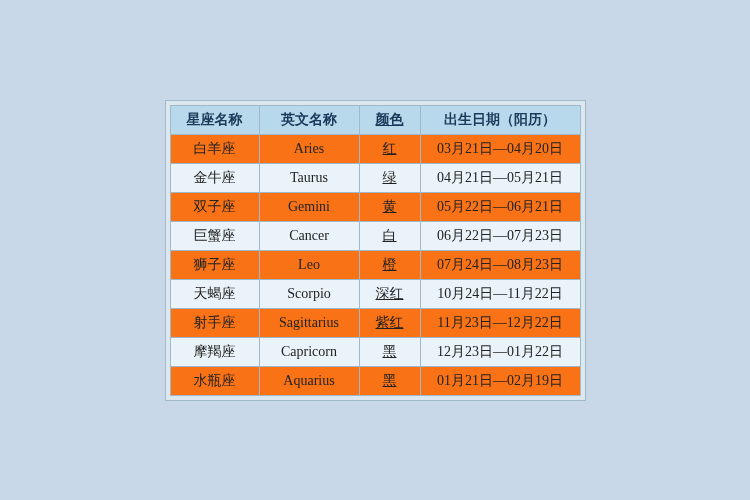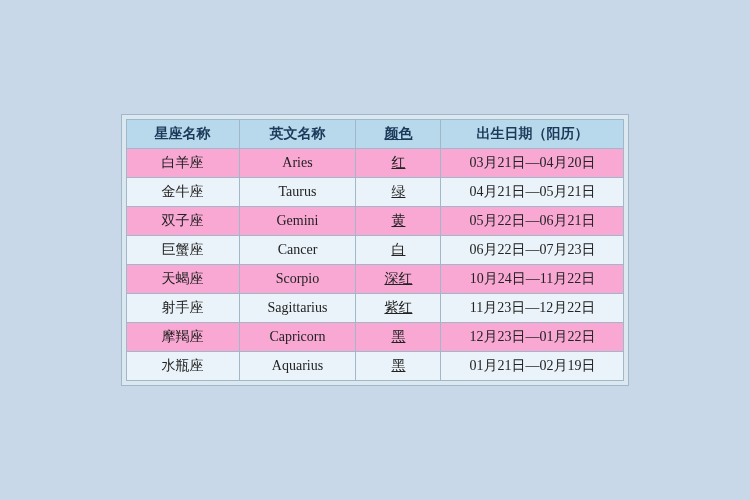--- a/index.html
+++ b/index.html
@@ -24,36 +24,36 @@
       padding: 4px;
     }
 
     table {
       border-collapse: collapse;
       background-color: #f0f6fa;
     }
 
     th, td {
       border: 1px solid #a0b8c8;
-      padding: 5px 28px;
+      padding: 5px 16px;
       text-align: center;
       font-size: 14px;
       color: #222;
       white-space: nowrap;
     }
 
     thead tr th {
       background-color: #b8d8ec;
       font-weight: bold;
       font-size: 14px;
       color: #1a3a5a;
     }
 
     tbody tr {
-      background-color: #f9a8d4;
+      background-color: #f97316;
     }
 
     tbody tr:nth-child(even) {
       background-color: #eaf3f9;
     }
 
     .col-cn { min-width: 70px; }
     .col-en { min-width: 100px; }
     .col-color { min-width: 50px; text-decoration: underline; }
     .col-date { min-width: 160px; }
@@ -90,20 +90,26 @@
           <td class="col-color">黄</td>
           <td class="col-date">05月22日—06月21日</td>
         </tr>
         <tr>
           <td class="col-cn">巨蟹座</td>
           <td class="col-en">Cancer</td>
           <td class="col-color">白</td>
           <td class="col-date">06月22日—07月23日</td>
         </tr>
         <tr>
+          <td class="col-cn">狮子座</td>
+          <td class="col-en">Leo</td>
+          <td class="col-color">橙</td>
+          <td class="col-date">07月24日—08月23日</td>
+        </tr>
+        <tr>
           <td class="col-cn">天蝎座</td>
           <td class="col-en">Scorpio</td>
           <td class="col-color">深红</td>
           <td class="col-date">10月24日—11月22日</td>
         </tr>
         <tr>
           <td class="col-cn">射手座</td>
           <td class="col-en">Sagittarius</td>
           <td class="col-color">紫红</td>
           <td class="col-date">11月23日—12月22日</td>

